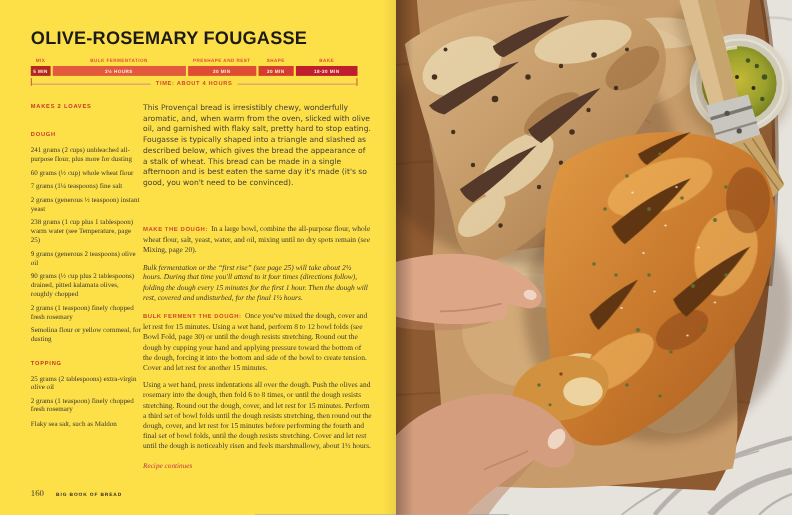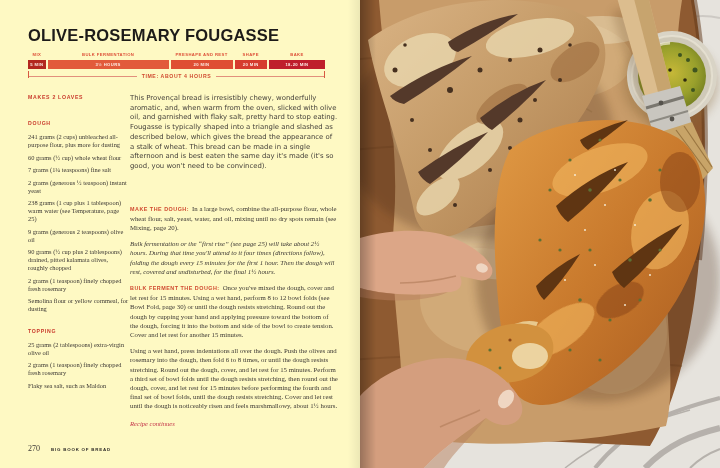--- a/index.html
+++ b/index.html
@@ -1,19 +1,19 @@
 <!DOCTYPE html>
 <html><head>
 <meta charset="utf-8">
 <style>
   html,body{margin:0;padding:0;background:#2a2a2a;}
   .stage{position:relative;width:720px;height:468px;overflow:hidden;background:#fcfbf8;
          font-family:"Liberation Serif",serif;}
   
-  .left-page{position:absolute;left:0;top:0;width:360px;height:468px;background:#fef9c3;}
+  .left-page{position:absolute;left:0;top:0;width:360px;height:468px;background:#fde047;}
   .left-page::after{content:"";position:absolute;right:0;top:0;width:12px;height:100%;
     background:linear-gradient(to right,rgba(0,0,0,0),rgba(0,0,0,.07));}
   .page-title{position:absolute;left:28px;top:26px;width:310px;
     font-family:"Liberation Sans",sans-serif;font-weight:bold;font-size:16.5px;
     letter-spacing:.2px;color:#1d1b19;}
   
   .tl{position:absolute;left:28px;top:52px;width:297px;}
   .tl-steps{display:flex;gap:2px;align-items:flex-end;}
   .tl-step{display:flex;flex-direction:column;min-width:0;}
   .tl-label{font-family:"Liberation Sans",sans-serif;font-weight:bold;font-size:4.2px;
@@ -153,21 +153,21 @@
 
           <p class="instr">
             <span class="instr-text">Using a wet hand, press indentations all over the dough. Push the olives and rosemary into the dough, then fold 6 to 8 times, or until the dough resists stretching. Round out the dough, cover, and let rest for 15 minutes. Perform a third set of bowl folds until the dough resists stretching, then round out the dough, cover, and let rest for 15 minutes before performing the fourth and final set of bowl folds, until the dough resists stretching. Cover and let rest until the dough is noticeably risen and feels marshmallowy, about 1½ hours.</span>
           </p>
         </div>
     </div>
 
     <div class="continues">Recipe continues</div>
 
     <div class="folio">
-      <span class="folio-num">270</span>
+      <span class="folio-num">160</span>
       <span class="folio-book">BIG BOOK OF BREAD</span>
     </div>
   </div>
 
   <div class="right-page">
     <svg viewBox="0 0 360 468" width="360" height="468" aria-hidden="true">
       <defs>
         <radialGradient id="oilg" cx="50%" cy="45%" r="60%">
           <stop offset="0%" stop-color="#c6b838"></stop>
             <stop offset="60%" stop-color="#99a02c"></stop>

